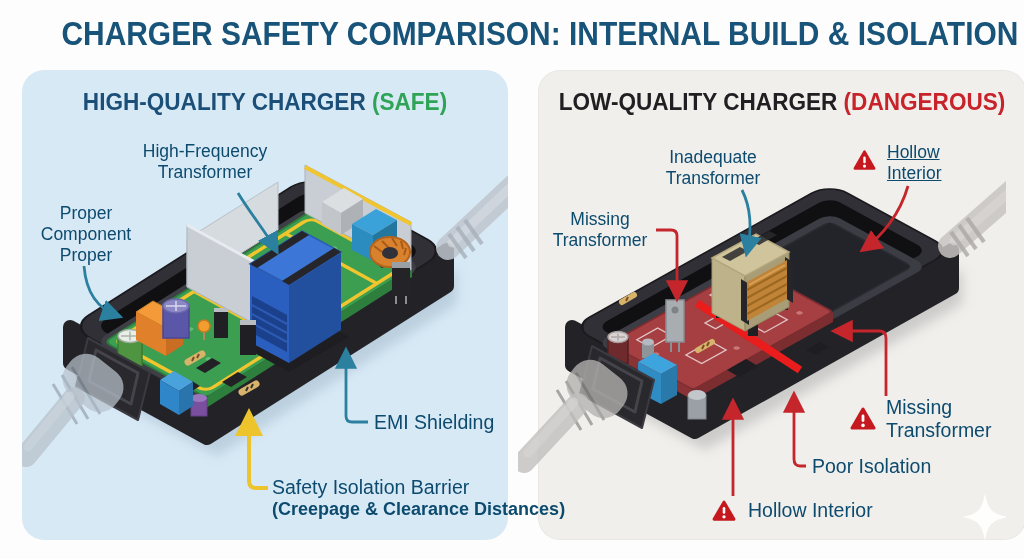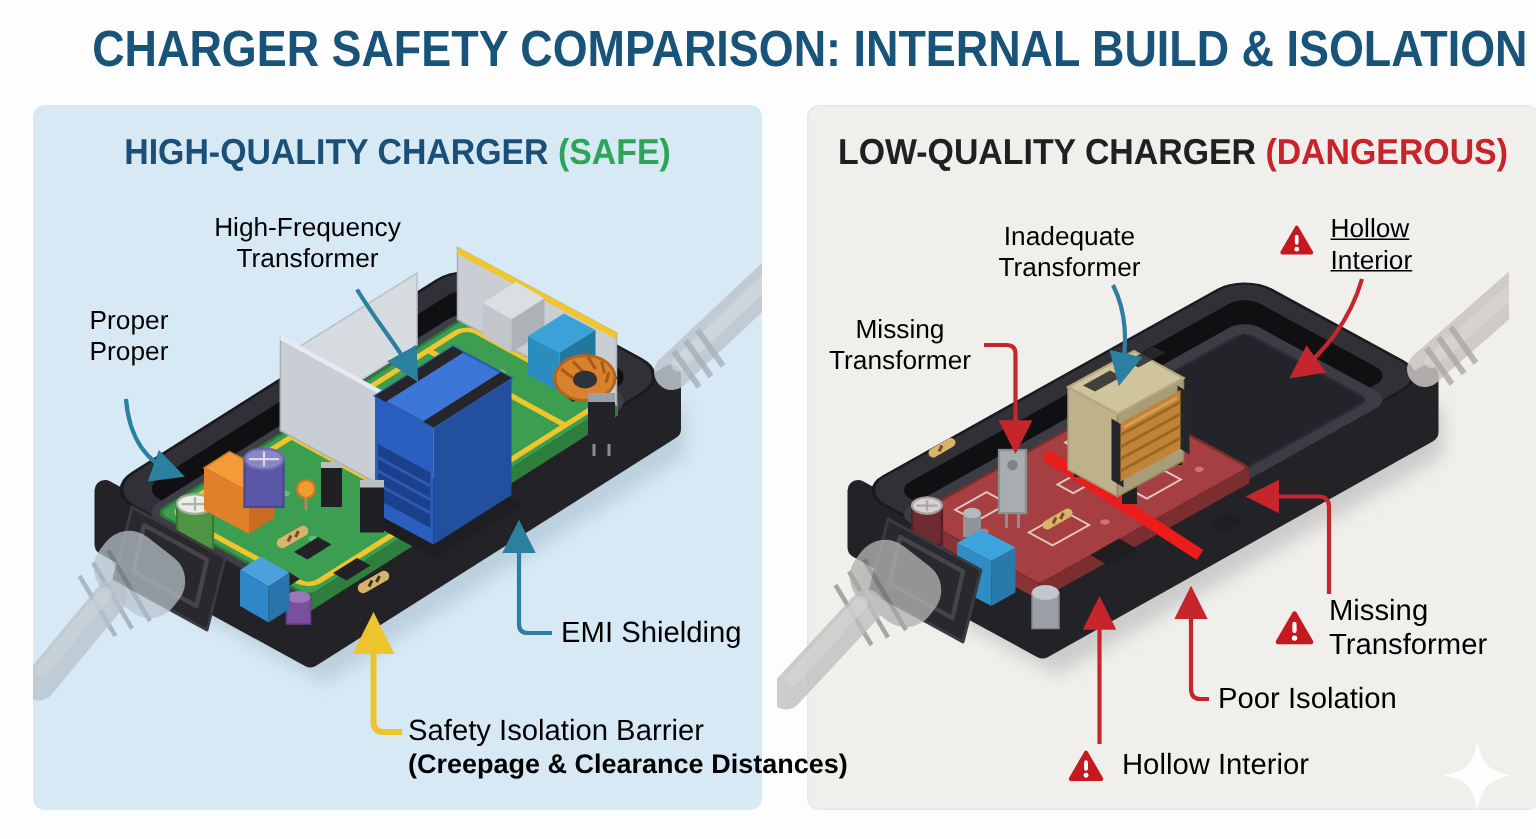--- a/index.html
+++ b/index.html
@@ -1,32 +1,32 @@
 <!DOCTYPE html>
 <html><head>
 <meta charset="utf-8">
 <style>
   html,body{margin:0;padding:0;background:#fdfdfd;}
   .stage{position:relative;width:1024px;height:559px;overflow:hidden;
          font-family:"Liberation Sans","DejaVu Sans",sans-serif;background:#fdfdfd;}
   .title{position:absolute;left:0;right:0;top:14px;text-align:center;margin:0;
          font-size:34px;font-weight:bold;color:#185379;letter-spacing:0px;
          transform:scaleX(.88);transform-origin:50% 50%;white-space:nowrap;}
-  .panel{position:absolute;top:70px;height:470px;border-radius:8px;z-index:1;}
+  .panel{position:absolute;top:70px;height:470px;border-radius:22px;z-index:1;}
   .panel.safe{left:22px;width:486px;background:#d8e9f6;}
   .panel.danger{left:518px;width:488px;background:#f0efec;box-shadow:0 0 0 1px rgba(0,0,0,.03) inset;margin-left:20px;}
   .panel h2{position:absolute;left:0;right:0;top:18px;margin:0;text-align:center;
             font-size:24px;font-weight:bold;white-space:nowrap;
             transform:scaleX(.94);transform-origin:50% 50%;}
   .panel.safe h2{color:#1b4f78;}
   .panel.danger h2{color:#202022;}
   .tag-safe{color:#2fa457;}
   .tag-danger{color:#c8232a;}
   svg.art{position:absolute;left:0;top:0;z-index:2;pointer-events:none;}
-  .label{position:absolute;z-index:3;color:#000000;font-size:17.5px;line-height:21px;}
+  .label{position:absolute;z-index:3;color:#0c4a6e;font-size:17.5px;line-height:21px;}
   .label.center{text-align:center;}
   .label.sz19{font-size:19.5px;line-height:23px;}
   .label .sub{display:block;font-size:18px;font-weight:bold;line-height:17px;margin-top:2px;}
   .warnrow{display:flex;align-items:center;}
   .warnrow.topalign{align-items:flex-start;}
   .warn-icon{flex:0 0 auto;}
 </style>
 </head>
 <body>
 
@@ -343,20 +343,21 @@
     </symbol>
   </svg>
 
   <div class="label center" style="left:140px;top:141px;width:130px;">
     <div>High-Frequency</div>
     <div>Transformer</div>
   </div>
 
   <div class="label center" style="left:26px;top:203px;width:120px;">
     <div>Proper</div>
+    <div>Component</div>
     <div>Proper</div>
   </div>
 
   <div class="label sz19" style="left:374px;top:411px;">EMI Shielding</div>
 
   <div class="label sz19" style="left:272px;top:476px;">
     <span>Safety Isolation Barrier</span>
     <span class="sub">(Creepage &amp; Clearance Distances)</span>
   </div>
 

